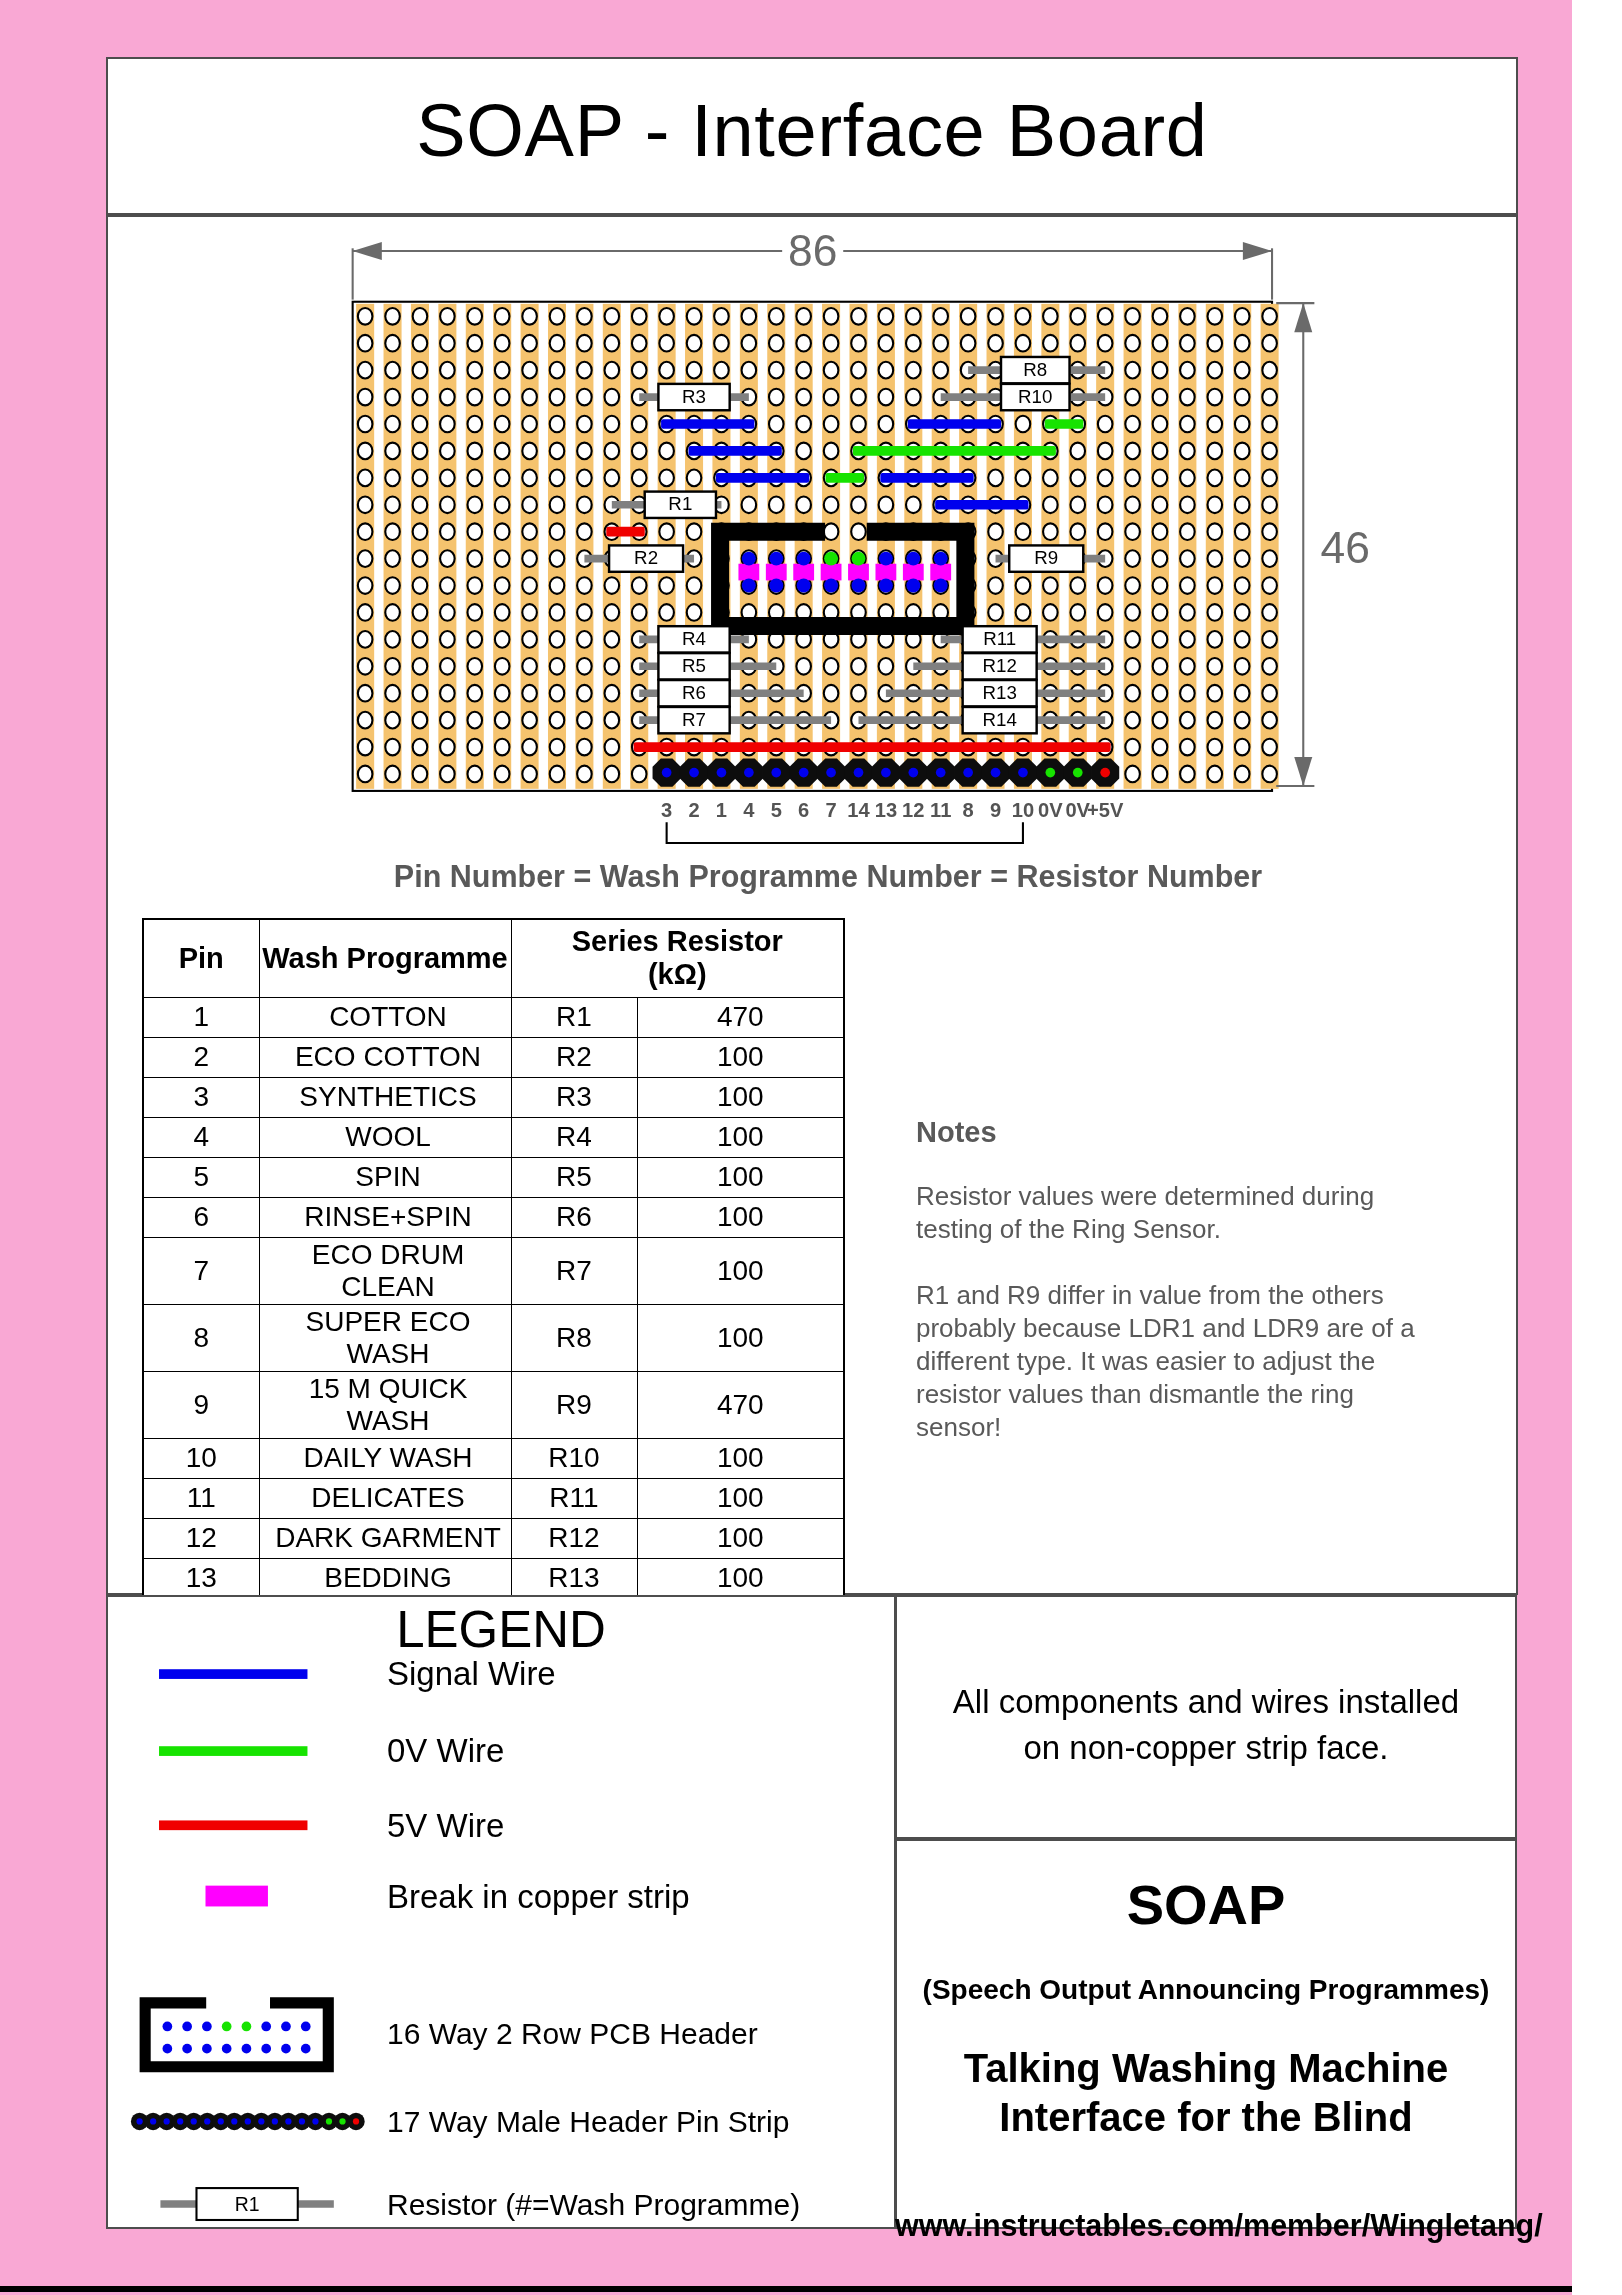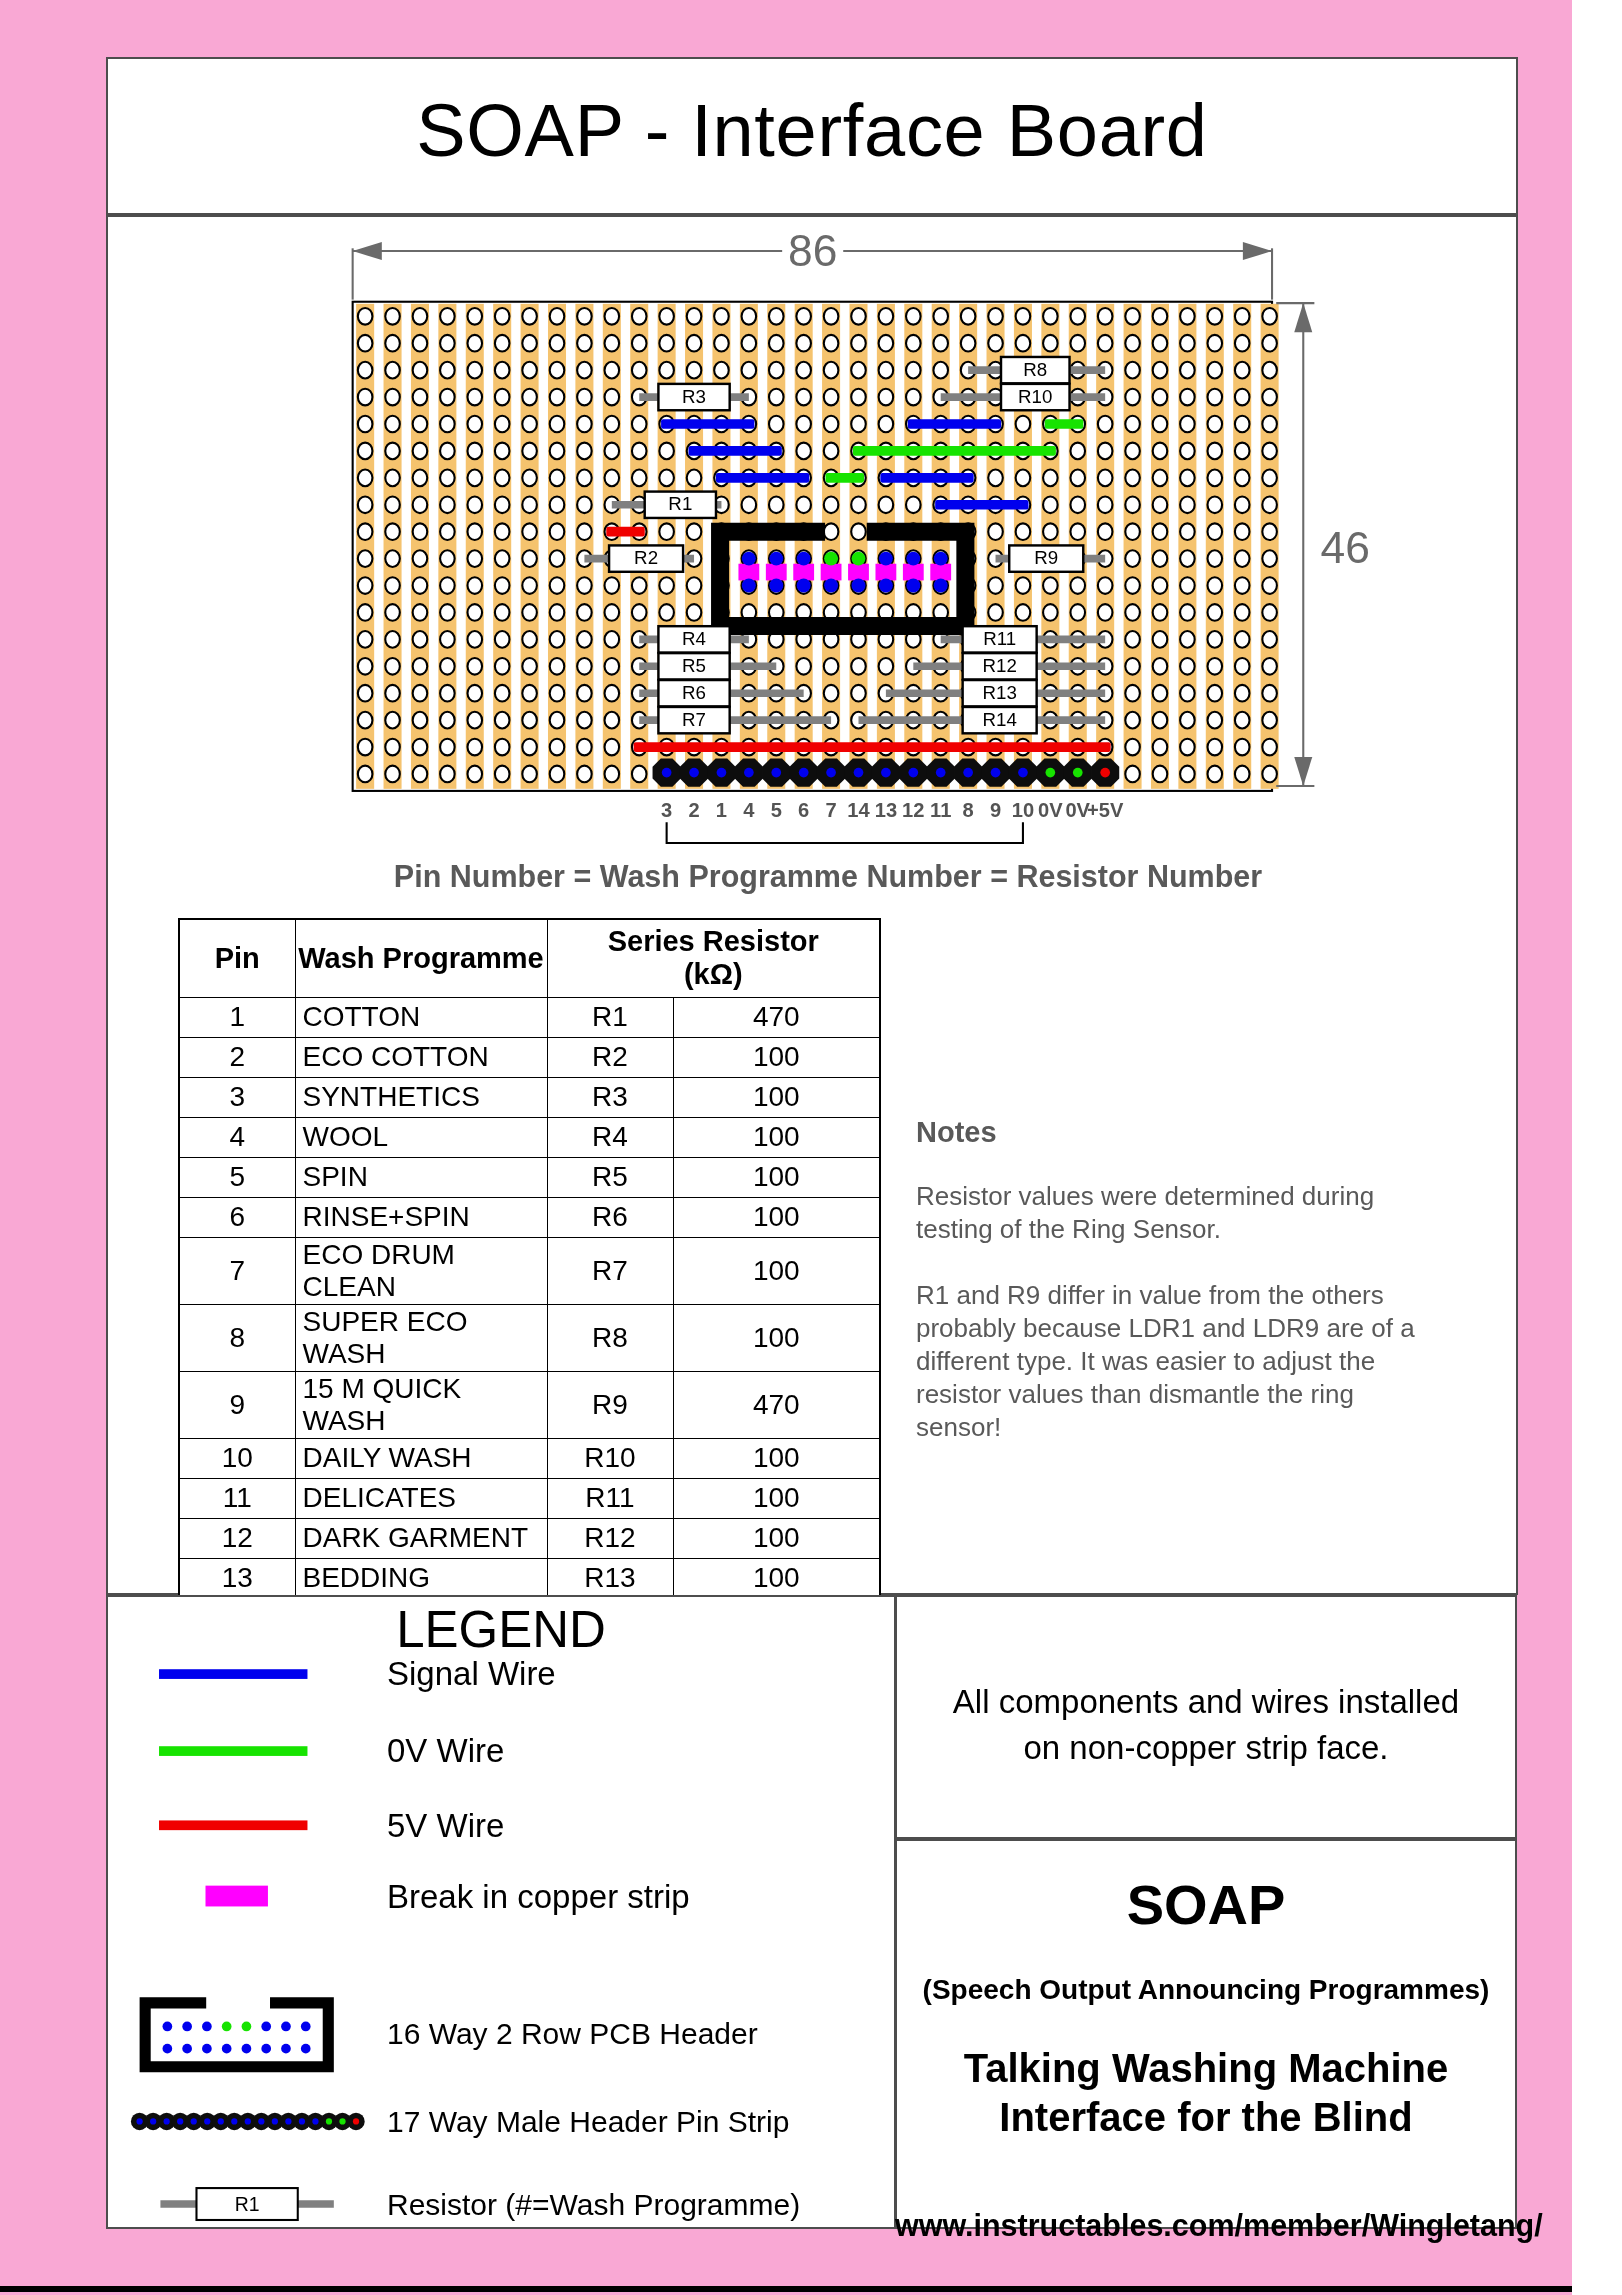--- a/index.html
+++ b/index.html
@@ -19,22 +19,22 @@
   .caption{left:106px;top:859px;width:1412px;text-align:center;font-size:30.5px;line-height:35px;
            font-weight:bold;color:#595959;padding-left:16px;}
   table.ptable{position:absolute;left:142px;top:918px;width:701px;border-collapse:collapse;
                table-layout:fixed;background:#fff;}
   table.ptable th,table.ptable td{border:1.4px solid #000;color:#000;overflow:hidden;}
   table.ptable thead tr{height:78px;}
   table.ptable tbody tr{height:40px;}
   table.ptable th{font-size:29px;font-weight:bold;text-align:center;line-height:33px;}
   table.ptable td{font-size:28px;font-weight:normal;}
   td.c-pin,td.c-res,td.c-val{text-align:center;}
-  td.c-wp{text-align:left;padding-left:7px;}
-  table.ptable{border:2.1px solid #000;margin-left:36px;}
+  td.c-wp{text-align:center;padding-left:7px;}
+  table.ptable{border:2.1px solid #000;}
   .notes-heading{left:916px;top:1116px;width:583px;font-size:29px;font-weight:bold;color:#595959;}
   .notes-para{left:916px;width:590px;font-size:26px;font-weight:normal;color:#595959;
               line-height:33px;white-space:pre-line;}
   .p1{top:1180px;} .p2{top:1279px;}
   .legend-title{left:106px;top:1602px;width:790px;text-align:center;font-size:51px;
                 line-height:56px;color:#000;}
   .legend-label{position:absolute;left:387px;width:500px;color:#000;}
   .ll-big{font-size:33px;line-height:42px;}
   .ll-small{font-size:30px;line-height:36px;}
   .rt-line{position:absolute;left:895px;width:622px;text-align:center;font-size:33px;

